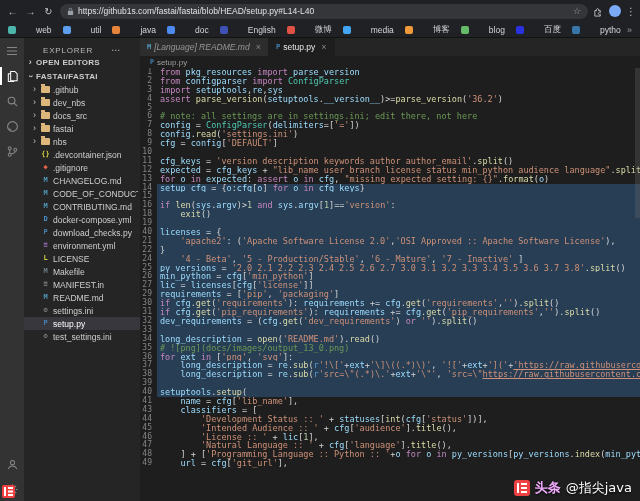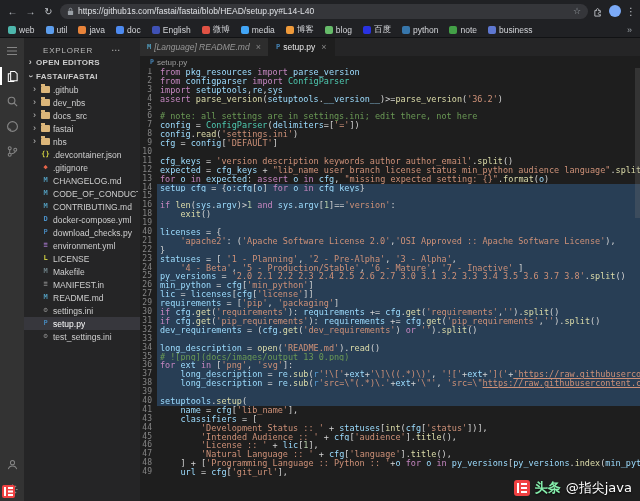--- a/index.html
+++ b/index.html
@@ -11,21 +11,21 @@
   .nav-btn{color:#bdc1c6;font-size:10px;width:13px;text-align:center;flex:none;cursor:pointer}
   .url-pill{flex:1;height:15px;background:#35363a;border-radius:8px;display:flex;align-items:center;padding:0 7px;gap:4px;min-width:0}
   .lock{flex:none;display:flex}
   .url-text{color:#dfe1e5;font-size:8.5px;white-space:nowrap;overflow:hidden;flex:1;font-family:"Liberation Sans",sans-serif}
   .star{color:#9aa0a6;font-size:9px;flex:none}
   .ext-ic{flex:none;display:flex;color:#bdc1c6}
   .avatar{width:12px;height:12px;border-radius:50%;background:#7baaf7;flex:none}
   .dots{color:#bdc1c6;font-size:10px;width:8px;text-align:center}
   .bookmarks{height:16px;background:#202124;display:flex;align-items:center;padding:0 8px;border-bottom:1px solid #111214}
   .bookmarks-list{display:flex;align-items:center;gap:11px;overflow:hidden;flex:1}
-  .bookmark{display:flex;align-items:center;gap:3px;flex:none;cursor:pointer}
+  .bookmark{display:flex;align-items:center;gap:20px;flex:none;cursor:pointer}
   .favicon{width:8px;height:8px;border-radius:2px;flex:none}
   .bm-label{color:#d3d5d9;font-size:8.5px}
   .bm-overflow{color:#9aa0a6;font-size:9px;margin-left:6px;flex:none}
 
   
   .vscode{position:absolute;top:38px;bottom:0;left:0;right:0;display:flex}
   .activitybar{width:24px;background:#333333;display:flex;flex-direction:column;align-items:center;padding:5px 0 4px;gap:9px;flex:none}
   .act-ic{width:24px;height:16px;display:flex;align-items:center;justify-content:center;color:#868686;position:relative;cursor:pointer}
   .act-ic.active{color:#fff}
   .act-ic.active::before{content:"";position:absolute;left:0;top:-1px;bottom:-1px;width:2px;background:#fff}
@@ -63,21 +63,21 @@
   .tk-k{color:#c586c0}.tk-b{color:#569cd6}.tk-f{color:#dcdcaa}.tk-v{color:#9cdcfe}
   .tk-s{color:#ce9178}.tk-n{color:#b5cea8}.tk-c{color:#6a9955}.tk-t{color:#d4d4d4}
   .tk-cl{color:#4ec9b0}.tk-sl{color:#ce9178;text-decoration:underline}
   .vscroll{position:absolute;top:0;right:0;width:5px;height:150px;background:rgba(121,121,121,.25)}
 
   
   .wm-br{position:absolute;right:8px;bottom:4px;display:flex;align-items:center;gap:5px;z-index:9}
   .wm-badge{width:16px;height:16px;background:#f04142;border-radius:3px;position:relative;flex:none}
   .wm-badge::before{content:"";position:absolute;left:3px;top:3px;width:2px;height:10px;background:#fff}
   .wm-badge::after{content:"";position:absolute;left:7px;top:3px;width:6px;height:2px;background:#fff;box-shadow:0 4px 0 #fff,0 8px 0 #fff}
-  .wm-text{color:#86efac;font-size:13px;font-weight:700;text-shadow:0 1px 2px rgba(0,0,0,.75);font-family:"DejaVu Sans",sans-serif}
+  .wm-text{color:#f0abfc;font-size:13px;font-weight:700;text-shadow:0 1px 2px rgba(0,0,0,.75);font-family:"DejaVu Sans",sans-serif}
   .wm-user{color:#fff;font-size:13px;font-weight:400;text-shadow:0 1px 2px rgba(0,0,0,.75);font-family:"DejaVu Sans",sans-serif}
   .wm-bl{position:absolute;left:2px;bottom:3px;width:13px;height:13px;background:#f04142;border-radius:2px;z-index:9}
   .wm-bl::before{content:"";position:absolute;left:2px;top:2px;width:2px;height:9px;background:#fff}
   .wm-bl::after{content:"";position:absolute;left:6px;top:2px;width:5px;height:2px;background:#fff;box-shadow:0 3.5px 0 #fff,0 7px 0 #fff}
 </style>
 </head>
 <body>
 
 <div class="screen">
 
@@ -360,21 +360,20 @@
             <div class="code-row"><span class="gutter">12</span><span class="code-text"><span class="tk-v">expected</span><span class="tk-t"> = </span><span class="tk-v">cfg_keys</span><span class="tk-t"> + </span><span class="tk-s">"lib_name user branch license status min_python audience language"</span><span class="tk-t">.</span><span class="tk-f">split</span></span></div>
             <div class="code-row"><span class="gutter">13</span><span class="code-text"><span class="tk-k">for</span><span class="tk-t"> </span><span class="tk-v">o</span><span class="tk-t"> </span><span class="tk-k">in</span><span class="tk-t"> </span><span class="tk-v">expected</span><span class="tk-t">: </span><span class="tk-k">assert</span><span class="tk-t"> </span><span class="tk-v">o</span><span class="tk-t"> </span><span class="tk-k">in</span><span class="tk-t"> </span><span class="tk-v">cfg</span><span class="tk-t">, </span><span class="tk-s">"missing expected setting: {}"</span><span class="tk-t">.</span><span class="tk-f">format</span><span class="tk-t">(</span><span class="tk-v">o</span><span class="tk-t">)</span></span></div>
             <div class="code-row"><span class="gutter">14</span><span class="code-text sel"><span class="tk-v">setup_cfg</span><span class="tk-t"> = {</span><span class="tk-v">o</span><span class="tk-t">:</span><span class="tk-v">cfg</span><span class="tk-t">[</span><span class="tk-v">o</span><span class="tk-t">] </span><span class="tk-k">for</span><span class="tk-t"> </span><span class="tk-v">o</span><span class="tk-t"> </span><span class="tk-k">in</span><span class="tk-t"> </span><span class="tk-v">cfg_keys</span><span class="tk-t">}</span></span></div>
             <div class="code-row"><span class="gutter">15</span><span class="code-text sel"></span></div>
             <div class="code-row"><span class="gutter">16</span><span class="code-text sel"><span class="tk-k">if</span><span class="tk-t"> </span><span class="tk-f">len</span><span class="tk-t">(</span><span class="tk-v">sys</span><span class="tk-t">.</span><span class="tk-v">argv</span><span class="tk-t">)&gt;</span><span class="tk-n">1</span><span class="tk-t"> </span><span class="tk-k">and</span><span class="tk-t"> </span><span class="tk-v">sys</span><span class="tk-t">.</span><span class="tk-v">argv</span><span class="tk-t">[</span><span class="tk-n">1</span><span class="tk-t">]==</span><span class="tk-s">'version'</span><span class="tk-t">:</span></span></div>
             <div class="code-row"><span class="gutter">18</span><span class="code-text sel"><span class="tk-t">    </span><span class="tk-f">exit</span><span class="tk-t">()</span></span></div>
             <div class="code-row"><span class="gutter">19</span><span class="code-text sel"></span></div>
             <div class="code-row"><span class="gutter">40</span><span class="code-text sel"><span class="tk-v">licenses</span><span class="tk-t"> = {</span></span></div>
             <div class="code-row"><span class="gutter">21</span><span class="code-text sel"><span class="tk-t">    </span><span class="tk-s">'apache2'</span><span class="tk-t">: (</span><span class="tk-s">'Apache Software License 2.0'</span><span class="tk-t">,</span><span class="tk-s">'OSI Approved :: Apache Software License'</span><span class="tk-t">),</span></span></div>
             <div class="code-row"><span class="gutter">22</span><span class="code-text sel"><span class="tk-t">}</span></span></div>
-            <div class="code-row"><span class="gutter">23</span><span class="code-text sel"><span class="tk-v">statuses</span><span class="tk-t"> = [ </span><span class="tk-s">'1 - Planning'</span><span class="tk-t">, </span><span class="tk-s">'2 - Pre-Alpha'</span><span class="tk-t">, </span><span class="tk-s">'3 - Alpha'</span><span class="tk-t">,</span></span></div>
             <div class="code-row"><span class="gutter">24</span><span class="code-text sel"><span class="tk-t">    </span><span class="tk-s">'4 - Beta'</span><span class="tk-t">, </span><span class="tk-s">'5 - Production/Stable'</span><span class="tk-t">, </span><span class="tk-s">'6 - Mature'</span><span class="tk-t">, </span><span class="tk-s">'7 - Inactive'</span><span class="tk-t"> ]</span></span></div>
             <div class="code-row"><span class="gutter">25</span><span class="code-text sel"><span class="tk-v">py_versions</span><span class="tk-t"> = </span><span class="tk-s">'2.0 2.1 2.2 2.3 2.4 2.5 2.6 2.7 3.0 3.1 3.2 3.3 3.4 3.5 3.6 3.7 3.8'</span><span class="tk-t">.</span><span class="tk-f">split</span><span class="tk-t">()</span></span></div>
             <div class="code-row"><span class="gutter">26</span><span class="code-text sel"><span class="tk-v">min_python</span><span class="tk-t"> = </span><span class="tk-v">cfg</span><span class="tk-t">[</span><span class="tk-s">'min_python'</span><span class="tk-t">]</span></span></div>
             <div class="code-row"><span class="gutter">27</span><span class="code-text sel"><span class="tk-v">lic</span><span class="tk-t"> = </span><span class="tk-v">licenses</span><span class="tk-t">[</span><span class="tk-v">cfg</span><span class="tk-t">[</span><span class="tk-s">'license'</span><span class="tk-t">]]</span></span></div>
             <div class="code-row"><span class="gutter">29</span><span class="code-text sel"><span class="tk-v">requirements</span><span class="tk-t"> = [</span><span class="tk-s">'pip'</span><span class="tk-t">, </span><span class="tk-s">'packaging'</span><span class="tk-t">]</span></span></div>
             <div class="code-row"><span class="gutter">30</span><span class="code-text sel"><span class="tk-k">if</span><span class="tk-t"> </span><span class="tk-v">cfg</span><span class="tk-t">.</span><span class="tk-f">get</span><span class="tk-t">(</span><span class="tk-s">'requirements'</span><span class="tk-t">): </span><span class="tk-v">requirements</span><span class="tk-t"> += </span><span class="tk-v">cfg</span><span class="tk-t">.</span><span class="tk-f">get</span><span class="tk-t">(</span><span class="tk-s">'requirements'</span><span class="tk-t">,</span><span class="tk-s">''</span><span class="tk-t">).</span><span class="tk-f">split</span><span class="tk-t">()</span></span></div>
             <div class="code-row"><span class="gutter">31</span><span class="code-text sel"><span class="tk-k">if</span><span class="tk-t"> </span><span class="tk-v">cfg</span><span class="tk-t">.</span><span class="tk-f">get</span><span class="tk-t">(</span><span class="tk-s">'pip_requirements'</span><span class="tk-t">): </span><span class="tk-v">requirements</span><span class="tk-t"> += </span><span class="tk-v">cfg</span><span class="tk-t">.</span><span class="tk-f">get</span><span class="tk-t">(</span><span class="tk-s">'pip_requirements'</span><span class="tk-t">,</span><span class="tk-s">''</span><span class="tk-t">).</span><span class="tk-f">split</span><span class="tk-t">()</span></span></div>
             <div class="code-row"><span class="gutter">32</span><span class="code-text sel"><span class="tk-v">dev_requirements</span><span class="tk-t"> = (</span><span class="tk-v">cfg</span><span class="tk-t">.</span><span class="tk-f">get</span><span class="tk-t">(</span><span class="tk-s">'dev_requirements'</span><span class="tk-t">) </span><span class="tk-k">or</span><span class="tk-t"> </span><span class="tk-s">''</span><span class="tk-t">).</span><span class="tk-f">split</span><span class="tk-t">()</span></span></div>
             <div class="code-row"><span class="gutter">33</span><span class="code-text sel"></span></div>
             <div class="code-row"><span class="gutter">34</span><span class="code-text sel"><span class="tk-v">long_description</span><span class="tk-t"> = </span><span class="tk-f">open</span><span class="tk-t">(</span><span class="tk-s">'README.md'</span><span class="tk-t">).</span><span class="tk-f">read</span><span class="tk-t">()</span></span></div>

